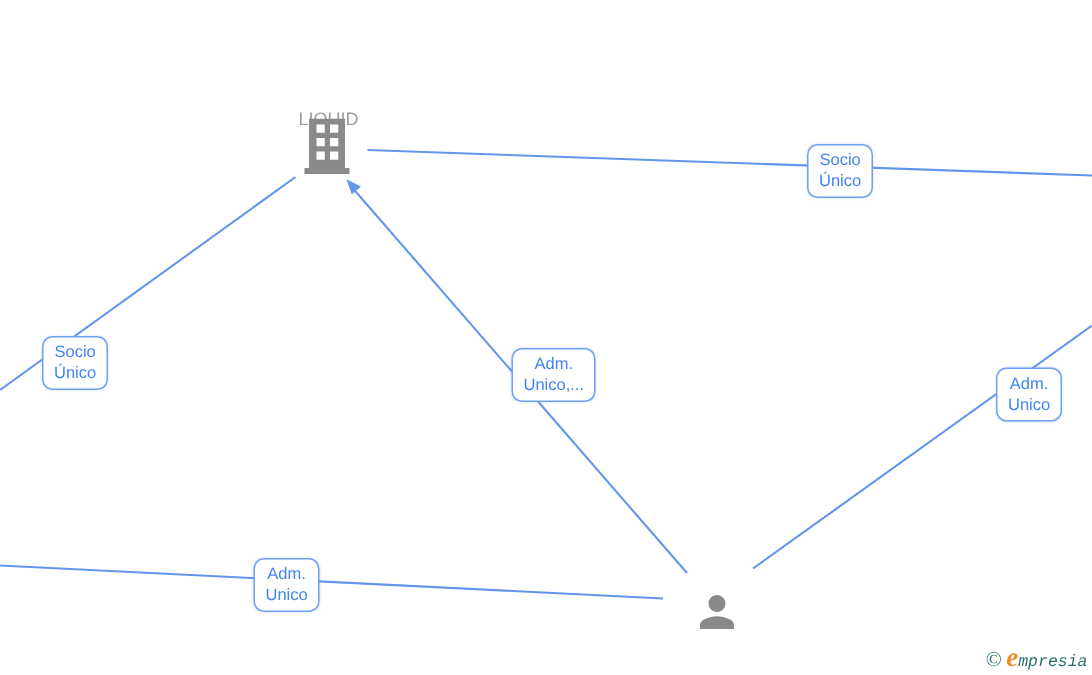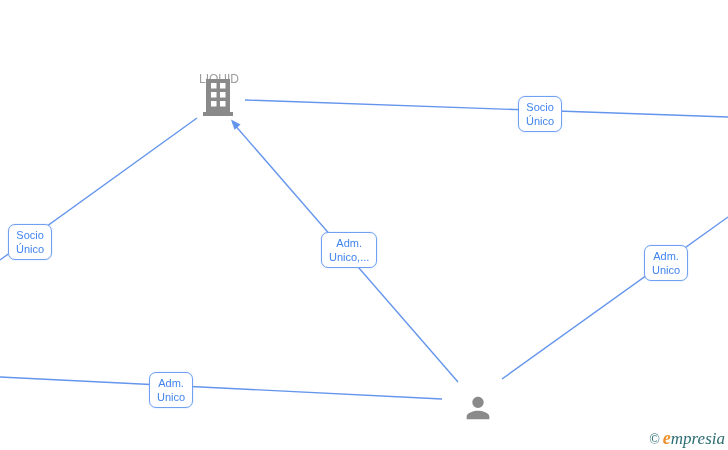--- a/index.html
+++ b/index.html
@@ -26,30 +26,31 @@
   .edge-label{
     position:absolute;z-index:3;
     background:#fff;
     border:1px solid var(--label-border,#71a0f2);
     border-radius:7px;
     padding:3px 7px;
     text-align:center;
     color:var(--label-text,#4184ee);
     font-size:11px;line-height:14px;
     box-shadow:0 0 2px rgba(113,160,242,.35);
+    margin-left:20px;
   }
   .watermark{
     position:absolute;right:3px;bottom:1px;z-index:4;
     font-family:"Liberation Serif", serif;
     font-style:italic;
     white-space:nowrap;
   }
   .wm-copy{color:var(--brand-teal,#2d6e73);font-style:normal;font-size:14px;margin-right:3px;}
   .wm-e{color:var(--brand-orange,#ef8f2a);font-size:18px;font-weight:bold;}
-  .wm-rest{color:var(--brand-teal,#2d6e73);font-size:17px;}
+  .wm-rest{color:var(--brand-teal,#2d6e73);font-size:11px;font-family:Liberation Mono, monospace;}
 </style>
 </head>
 <body>
 
 <div class="stage">
 
   <svg class="edges" width="728" height="450" viewBox="0 0 728 450">
     <line x1="245" y1="100" x2="728" y2="117"></line>
     <line x1="0" y1="260" x2="197" y2="118"></line>
     <line x1="458" y1="382" x2="233" y2="123"></line>

